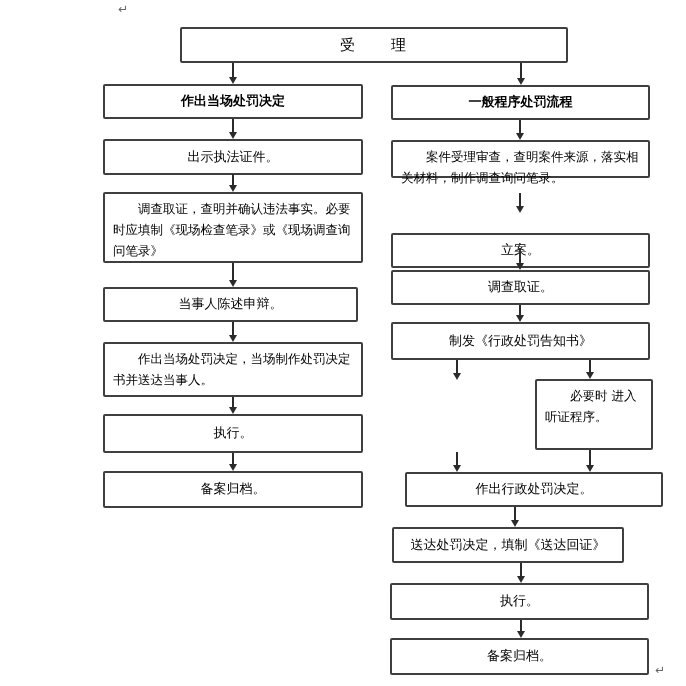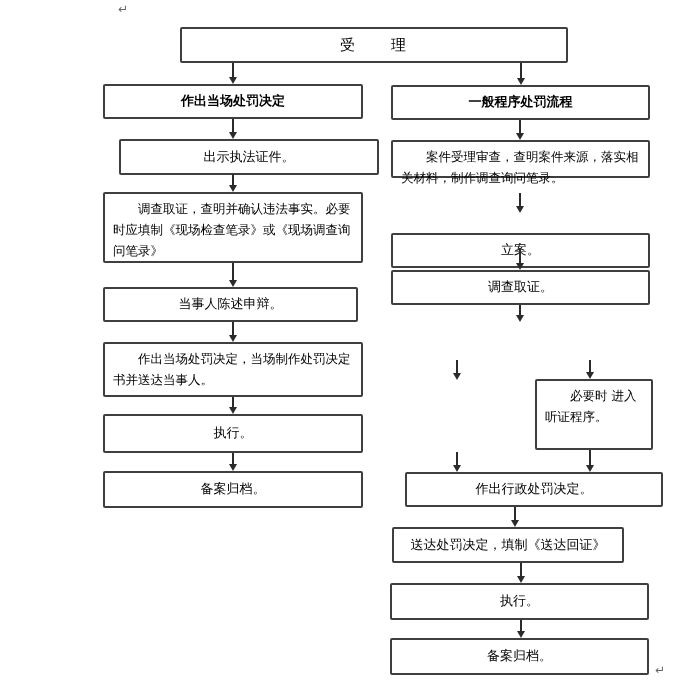--- a/index.html
+++ b/index.html
@@ -80,21 +80,21 @@
     <span class="txt">受　　理</span>
   </div>
 
   <div class="fbox bold" style="left:103px; top:84px; width:260px; height:35px;">
     <span class="txt">作出当场处罚决定</span>
   </div>
   <div class="fbox bold" style="left:391px; top:85px; width:259px; height:35px;">
     <span class="txt">一般程序处罚流程</span>
   </div>
 
-  <div class="fbox" style="left:103px; top:139px; width:260px; height:36px;margin-left:16px;">
+  <div class="fbox" style="left:103px; top:139px; width:260px; height:36px;">
     <span class="txt">出示执法证件。</span>
   </div>
   <div class="fbox para" style="left:103px; top:192px; width:260px; height:71px;">
     <span class="txt">调查取证，查明并确认违法事实。必要时应填制《现场检查笔录》或《现场调查询问笔录》</span>
   </div>
   <div class="fbox" style="left:103px; top:287px; width:255px; height:35px;">
     <span class="txt">当事人陈述申辩。</span>
   </div>
   <div class="fbox para" style="left:103px; top:342px; width:260px; height:55px;">
     <span class="txt">作出当场处罚决定，当场制作处罚决定书并送达当事人。</span>
@@ -107,20 +107,23 @@
   </div>
 
   <div class="fbox para" style="left:391px; top:140px; width:259px; height:38px;">
     <span class="txt">案件受理审查，查明案件来源，落实相关材料，制作调查询问笔录。</span>
   </div>
   <div class="fbox" style="left:391px; top:213px; width:259px; height:35px;margin-top:20px;">
     <span class="txt">立案。</span>
   </div>
   <div class="fbox" style="left:391px; top:270px; width:259px; height:35px;">
     <span class="txt">调查取证。</span>
+  </div>
+  <div class="fbox" style="left:391px; top:322px; width:259px; height:38px;">
+    <span class="txt">制发《行政处罚告知书》</span>
   </div>
 
   <div class="fbox para" style="left:535px; top:379px; width:118px; height:71px;">
     <span class="txt pre">必要时 进入
 听证程序。</span>
   </div>
 
   <div class="fbox" style="left:374px; top:472px; width:258px; height:35px;margin-left:31px;">
     <span class="txt">作出行政处罚决定。</span>
   </div>

